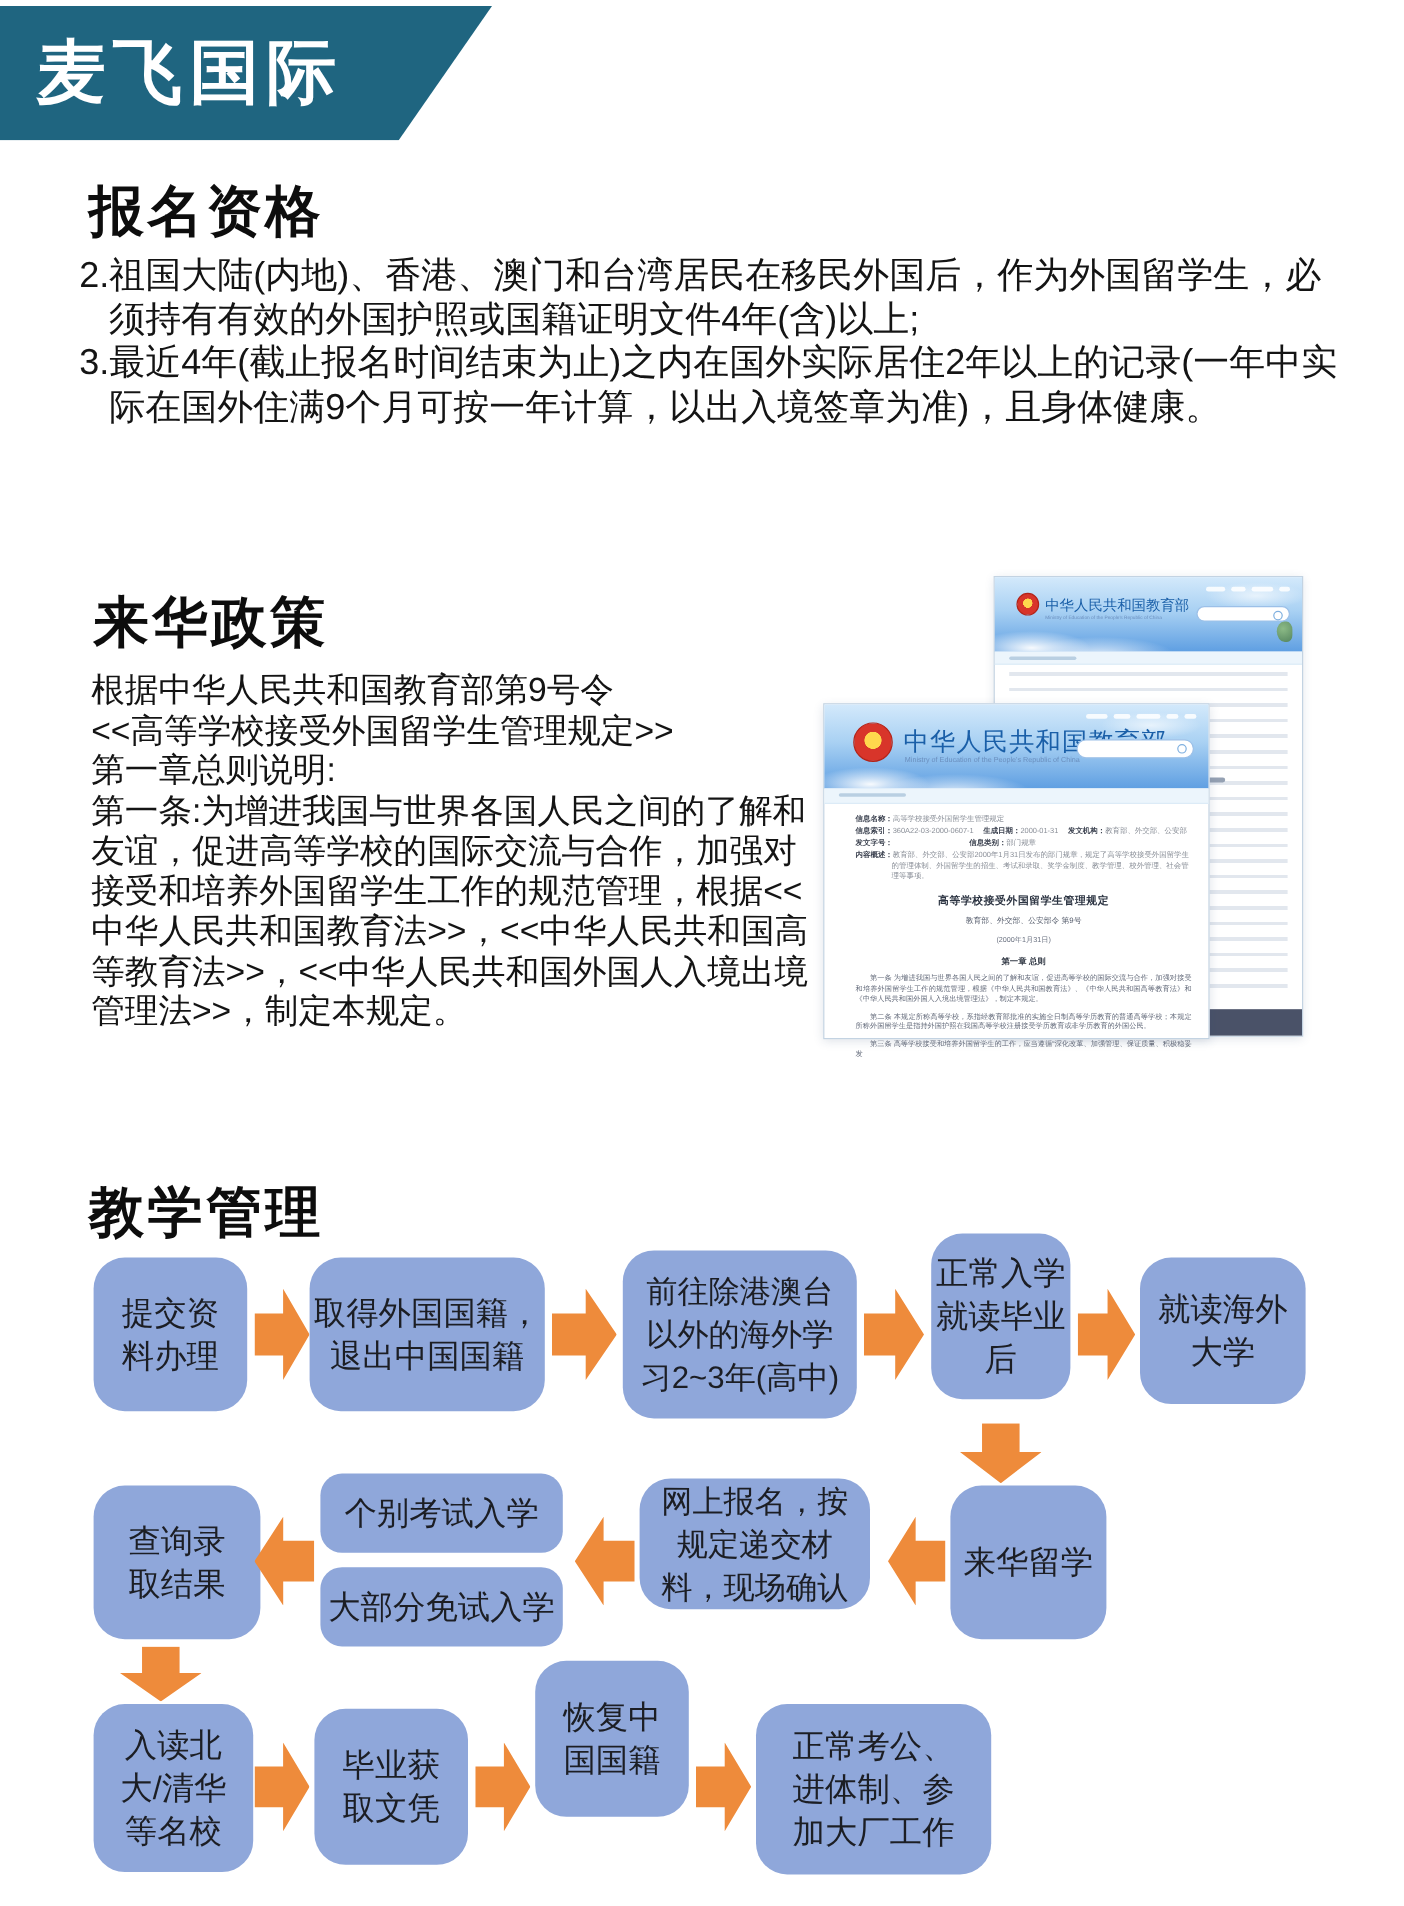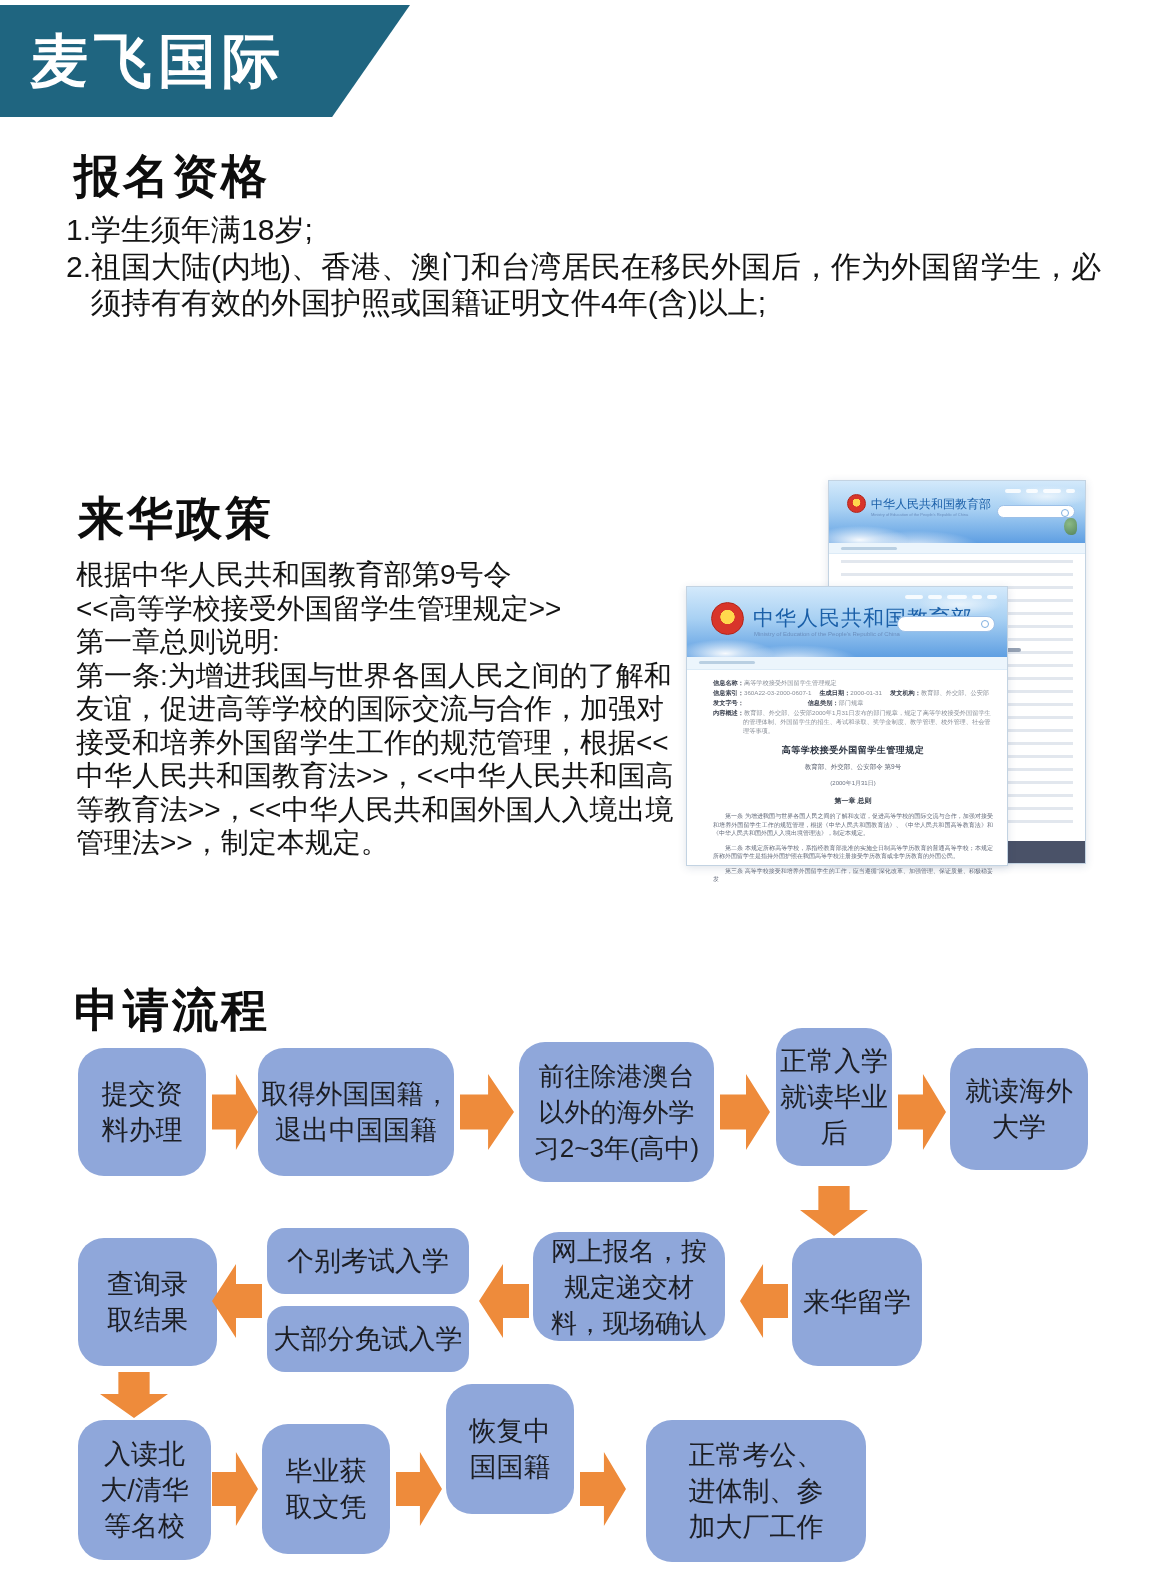--- a/index.html
+++ b/index.html
@@ -102,21 +102,21 @@
   .b4{left:776px;top:1028px;width:116px;height:138px;}
   .b5{left:950px;top:1048px;width:138px;height:122px;}
   .b6{left:792px;top:1238px;width:130px;height:128px;}
   .b7{left:533px;top:1232px;width:192px;height:109px;font-size:26px;}
   .b8{left:267px;top:1228px;width:202px;height:66px;border-radius:18px;}
   .b9{left:267px;top:1306px;width:202px;height:66px;border-radius:18px;}
   .b10{left:78px;top:1238px;width:139px;height:128px;}
   .b11{left:78px;top:1420px;width:133px;height:140px;}
   .b12{left:262px;top:1424px;width:128px;height:130px;}
   .b13{left:446px;top:1384px;width:128px;height:130px;}
-  .b14{left:646px;top:1420px;width:220px;height:142px;}
+  .b14{left:630px;top:1420px;width:196px;height:142px;}
   .ar{position:absolute;background:#EE8B3B;}
   .ar.right{clip-path:polygon(0 27%,52% 27%,52% 0,100% 50%,52% 100%,52% 73%,0 73%);}
   .ar.left{clip-path:polygon(100% 27%,48% 27%,48% 0,0 50%,48% 100%,48% 73%,100% 73%);}
   .ar.down{clip-path:polygon(27% 0,73% 0,73% 48%,100% 48%,50% 100%,0 48%,27% 48%);}
   .a1{left:212px;top:1074px;width:46px;height:76px;}
   .a2{left:460px;top:1074px;width:54px;height:76px;}
   .a3{left:720px;top:1074px;width:50px;height:76px;}
   .a4{left:898px;top:1074px;width:48px;height:76px;}
   .d1{left:800px;top:1186px;width:68px;height:50px;}
   .a5{left:740px;top:1264px;width:48px;height:74px;}
@@ -129,22 +129,22 @@
 </style>
 </head>
 <body>
 
 <div class="banner">
   <div class="txt">麦飞国际</div>
 </div>
 
 <div class="h1 elig-h">报名资格</div>
 <div class="elig">
-  <div class="item">1.学生须年满18岁;</div>
   <div class="item">2.祖国大陆(内地)、香港、澳门和台湾居民在移民外国后，作为外国留学生，必须持有有效的外国护照或国籍证明文件4年(含)以上;</div>
+  <div class="item">3.最近4年(截止报名时间结束为止)之内在国外实际居住2年以上的记录(一年中实际在国外住满9个月可按一年计算，以出入境签章为准)，且身体健康。</div>
 </div>
 
 <div class="h1 policy-h">来华政策</div>
 <div class="policy-p">根据中华人民共和国教育部第9号令
 &lt;&lt;高等学校接受外国留学生管理规定&gt;&gt;
 第一章总则说明:
 第一条:为增进我国与世界各国人民之间的了解和友谊，促进高等学校的国际交流与合作，加强对接受和培养外国留学生工作的规范管理，根据&lt;&lt;中华人民共和国教育法&gt;&gt;，&lt;&lt;中华人民共和国高等教育法&gt;&gt;，&lt;&lt;中华人民共和国外国人入境出境管理法&gt;&gt;，制定本规定。</div>
 
 <div class="docs">
 
@@ -212,21 +212,21 @@
       <div class="center-sub">教育部、外交部、公安部令 第9号</div>
       <div class="center-date">(2000年1月31日)</div>
       <div class="center-chap">第一章 总则</div>
       <p class="art">第一条 为增进我国与世界各国人民之间的了解和友谊，促进高等学校的国际交流与合作，加强对接受和培养外国留学生工作的规范管理，根据《中华人民共和国教育法》、《中华人民共和国高等教育法》和《中华人民共和国外国人入境出境管理法》，制定本规定。</p>
       <p class="art">第二条 本规定所称高等学校，系指经教育部批准的实施全日制高等学历教育的普通高等学校；本规定所称外国留学生是指持外国护照在我国高等学校注册接受学历教育或非学历教育的外国公民。</p>
       <p class="art">第三条 高等学校接受和培养外国留学生的工作，应当遵循“深化改革、加强管理、保证质量、积极稳妥发</p>
     </div>
   </div>
 </div>
 
-<div class="h1 process-h">申请流程</div>
+<div class="h1 process-h">教学管理</div>
 
 <div class="fb b1">提交资
 料办理</div>
 <div class="fb b2">取得外国国籍，
 退出中国国籍</div>
 <div class="fb b3">前往除港澳台
 以外的海外学
 习2~3年(高中)</div>
 <div class="fb b4">正常入学
 就读毕业

